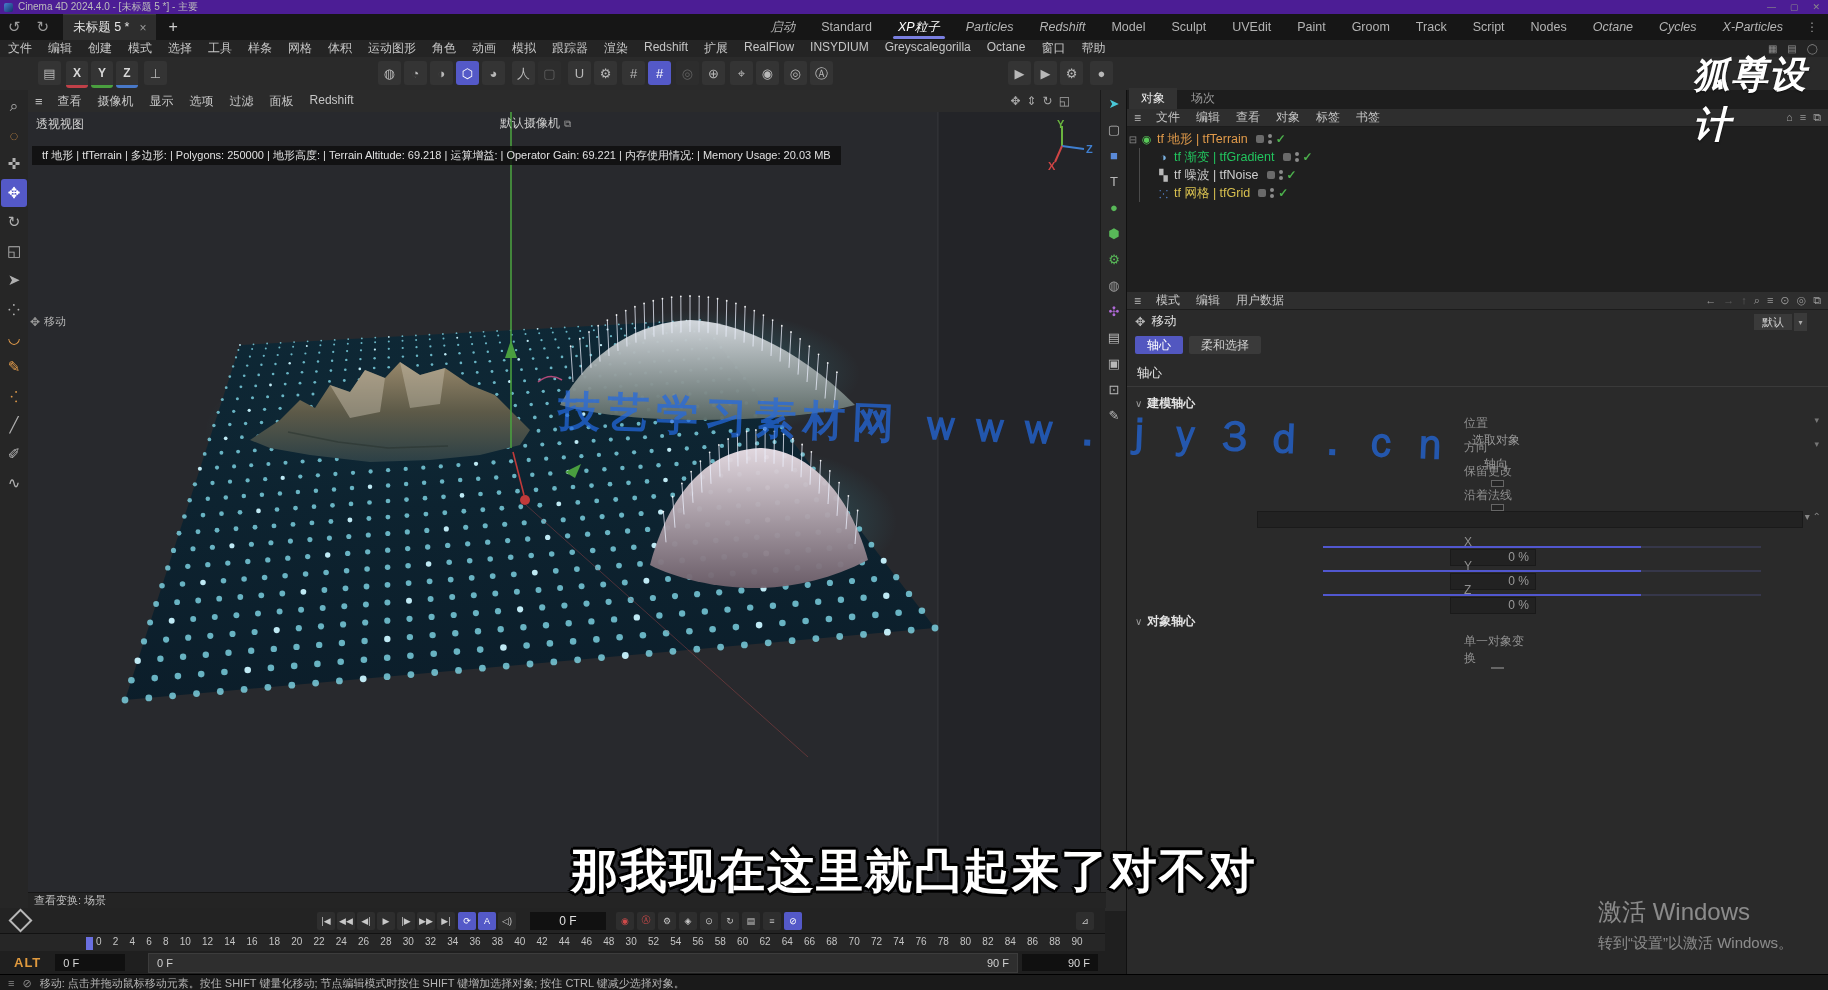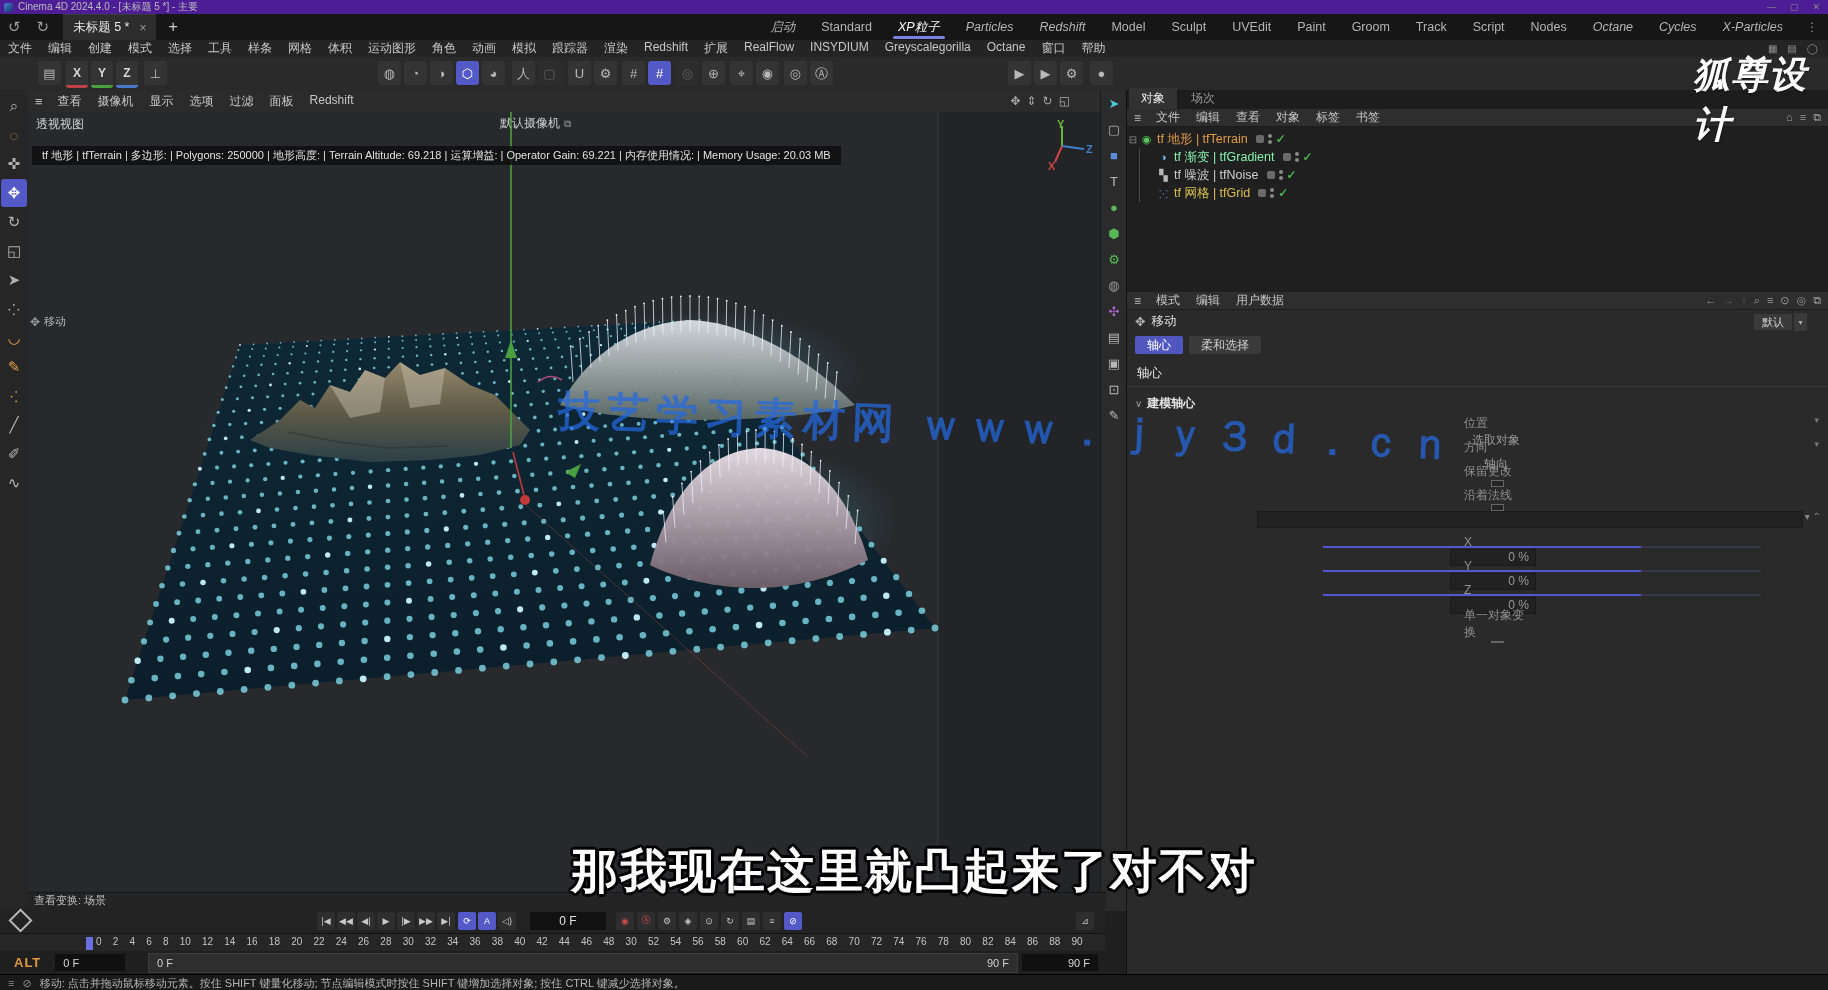--- a/index.html
+++ b/index.html
@@ -1393,21 +1393,21 @@
               <i></i>
               <i></i>
             </span>
             <span class="om-check">✓</span>
           </span>
         </div>
         <div class="om-row">
           <span class="exp"></span>
           <span style="width: 14px; border-left: 1px solid rgb(74, 74, 74); height: 18px; margin-right: 2px;"></span>
           <span class="oicon" style="color: rgb(122, 176, 224);">◑</span>
-          <span style="color: #86efac;">tf 渐变 | tfGradient</span>
+          <span style="color: #22c55e;">tf 渐变 | tfGradient</span>
           <span class="octrl">
             <span class="om-sq"></span>
             <span class="om-dots">
               <i></i>
               <i></i>
             </span>
             <span class="om-check">✓</span>
           </span>
         </div>
         <div class="om-row">
@@ -1505,20 +1505,21 @@
           <div class="am-row">
             <span class="albl">Y</span>
             <span class="valbox">0 %</span>
             <span class="sl-track"></span>
           </div>
           <div class="am-row">
             <span class="albl">Z</span>
             <span class="valbox">0 %</span>
             <span class="sl-track"></span>
           </div>
+          <div class="am-group-h"><span class="caret">∨</span><span>对象轴心</span></div>
           <div class="am-row">
             <span class="albl">单一对象变换</span>
             <span class="am-chk"></span>
           </div>
         </div>
   </div>
 </div>
 
 <div class="bottom-block">
   <div class="transport">
@@ -1617,14 +1618,18 @@
   <span id="status-icons" style="display:flex;gap:8px;">
         <span class="sic">≡</span>
         <span class="sic">⊘</span>
       </span>
   <span>移动: 点击并拖动鼠标移动元素。按住 SHIFT 键量化移动; 节点编辑模式时按住 SHIFT 键增加选择对象; 按住 CTRL 键减少选择对象。</span>
 </div>
 
 <div class="wm-brand">狐尊设计</div>
 <div class="wm-center">技艺学习素材网 ｗｗｗ．ｊｙ３ｄ．ｃｎ</div>
 <div class="subtitle">那我现在这里就凸起来了对不对</div>
+<div class="wm-activate">
+  <div class="l1">激活 Windows</div>
+  <div class="l2">转到“设置”以激活 Windows。</div>
+</div>
 
 </div>
 
 </body></html>

